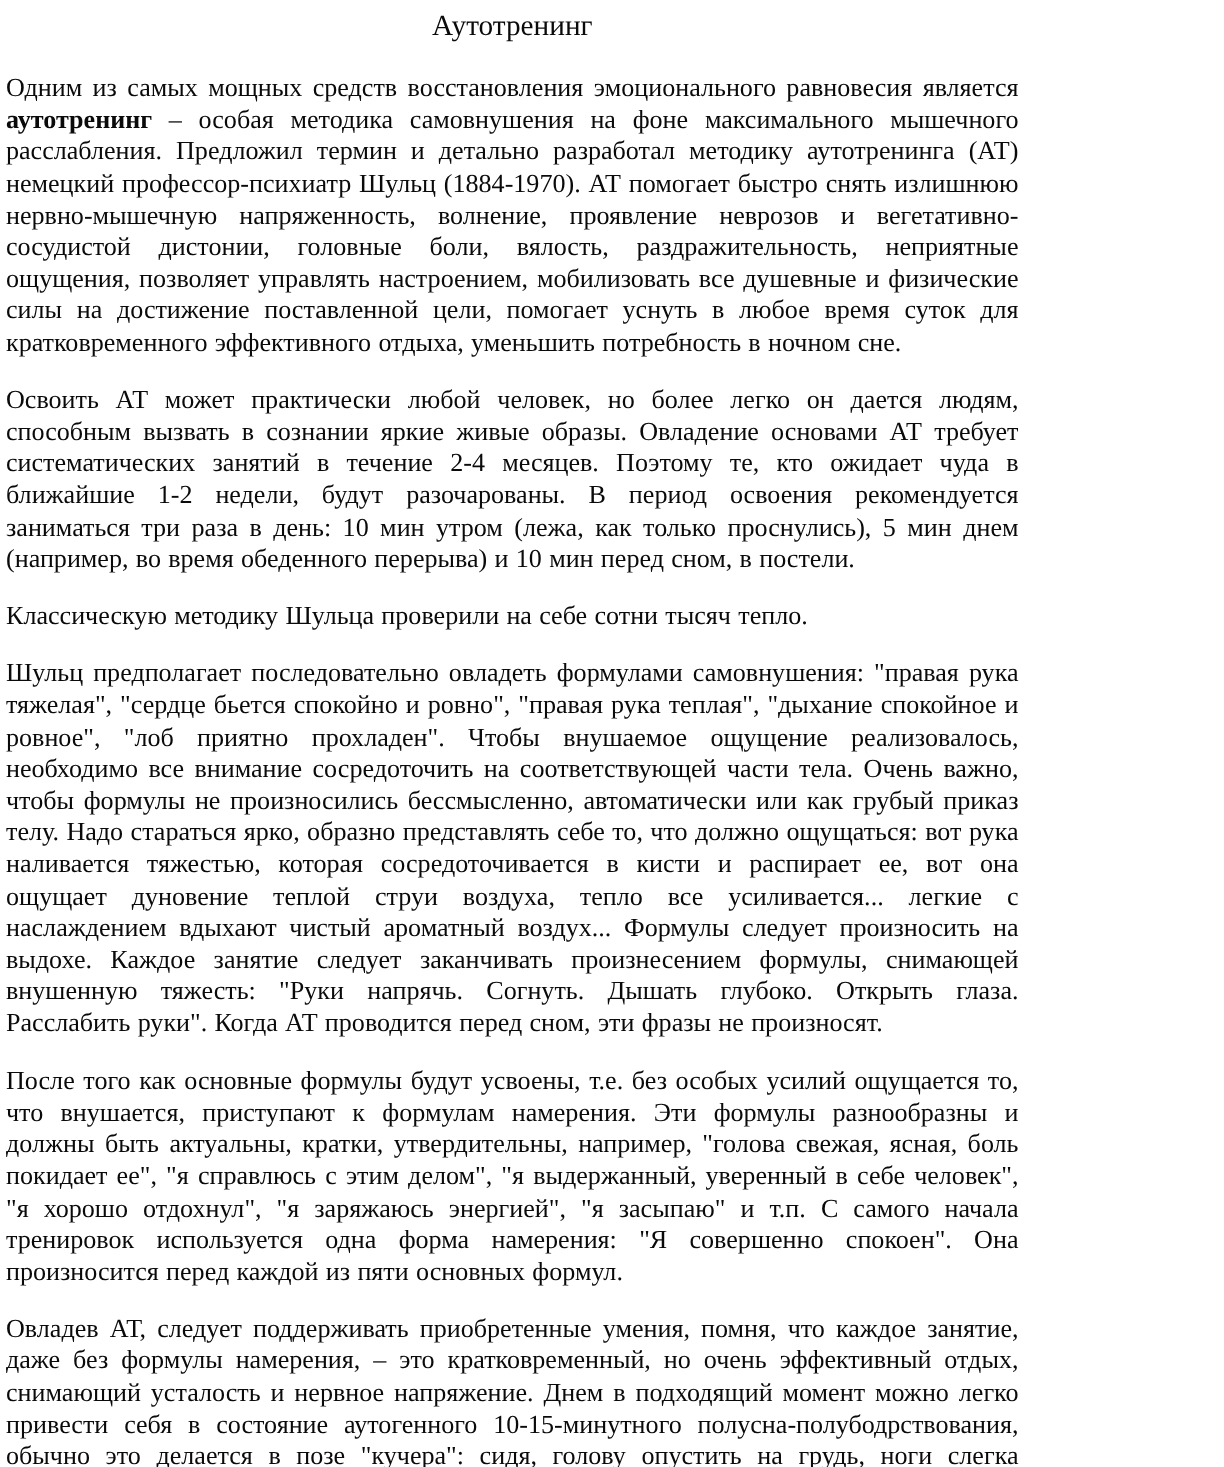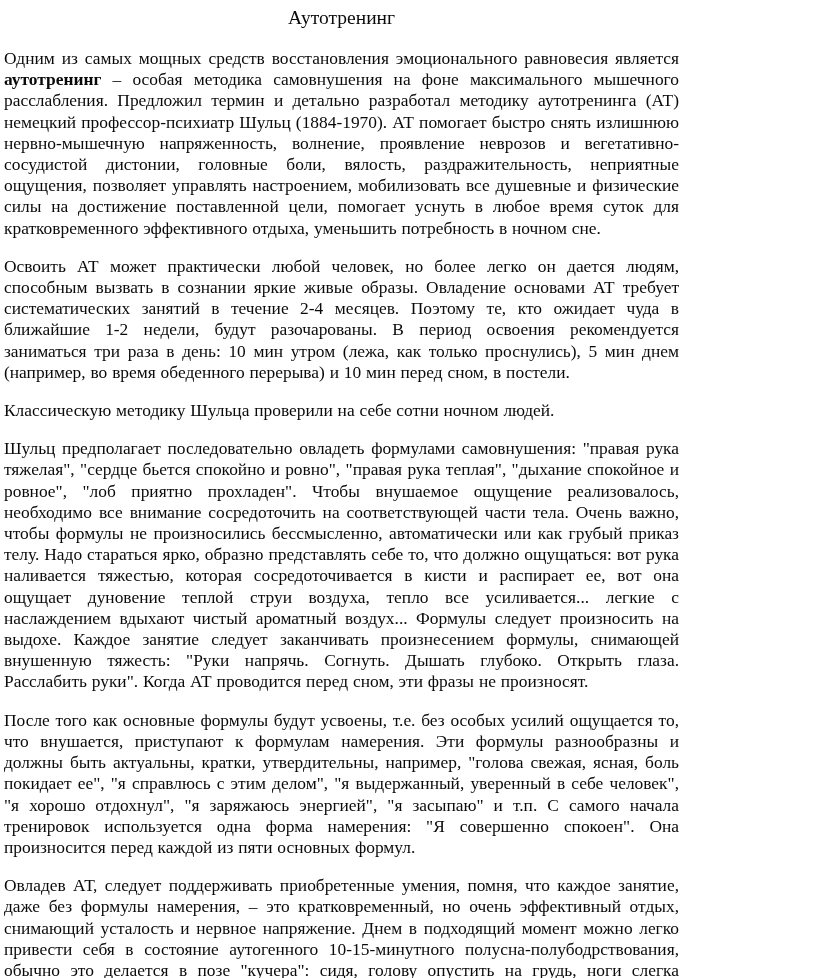--- a/index.html
+++ b/index.html
@@ -47,21 +47,21 @@
 <body>
 
 <div class="page">
 
   <div class="doc-title">Аутотренинг</div>
 
   <p class="para"><span>Одним из самых мощных средств восстановления эмоционального равновесия является </span><span class="bold-term">аутотренинг</span><span> – особая методика самовнушения на фоне максимального мышечного расслабления. Предложил термин и детально разработал методику аутотренинга (АТ) немецкий профессор-психиатр Шульц (1884-1970). АТ помогает быстро снять излишнюю нервно-мышечную напряженность, волнение, проявление неврозов и вегетативно-сосудистой дистонии, головные боли, вялость, раздражительность, неприятные ощущения, позволяет управлять настроением, мобилизовать все душевные и физические силы на достижение поставленной цели, помогает уснуть в любое время суток для кратковременного эффективного отдыха, уменьшить потребность в ночном сне.</span></p>
 
   <p class="para">Освоить АТ может практически любой человек, но более легко он дается людям, способным вызвать в сознании яркие живые образы. Овладение основами АТ требует систематических занятий в течение 2-4 месяцев. Поэтому те, кто ожидает чуда в ближайшие 1-2 недели, будут разочарованы. В период освоения рекомендуется заниматься три раза в день: 10 мин утром (лежа, как только проснулись), 5 мин днем (например, во время обеденного перерыва) и 10 мин перед сном, в постели.</p>
 
-  <p class="para">Классическую методику Шульца проверили на себе сотни ночном людей.</p>
+  <p class="para">Классическую методику Шульца проверили на себе сотни тысяч тепло.</p>
 
   <p class="para">Шульц предполагает последовательно овладеть формулами самовнушения: "правая рука тяжелая", "сердце бьется спокойно и ровно", "правая рука теплая", "дыхание спокойное и ровное", "лоб приятно прохладен". Чтобы внушаемое ощущение реализовалось, необходимо все внимание сосредоточить на соответствующей части тела. Очень важно, чтобы формулы не произносились бессмысленно, автоматически или как грубый приказ телу. Надо стараться ярко, образно представлять себе то, что должно ощущаться: вот рука наливается тяжестью, которая сосредоточивается в кисти и распирает ее, вот она ощущает дуновение теплой струи воздуха, тепло все усиливается... легкие с наслаждением вдыхают чистый ароматный воздух... Формулы следует произносить на выдохе. Каждое занятие следует заканчивать произнесением формулы, снимающей внушенную тяжесть: "Руки напрячь. Согнуть. Дышать глубоко. Открыть глаза. Расслабить руки". Когда АТ проводится перед сном, эти фразы не произносят.</p>
 
   <p class="para">После того как основные формулы будут усвоены, т.е. без особых усилий ощущается то, что внушается, приступают к формулам намерения. Эти формулы разнообразны и должны быть актуальны, кратки, утвердительны, например, "голова свежая, ясная, боль покидает ее", "я справлюсь с этим делом", "я выдержанный, уверенный в себе человек", "я хорошо отдохнул", "я заряжаюсь энергией", "я засыпаю" и т.п. С самого начала тренировок используется одна форма намерения: "Я совершенно спокоен". Она произносится перед каждой из пяти основных формул.</p>
 
   <p class="para">Овладев АТ, следует поддерживать приобретенные умения, помня, что каждое занятие, даже без формулы намерения, – это кратковременный, но очень эффективный отдых, снимающий усталость и нервное напряжение. Днем в подходящий момент можно легко привести себя в состояние аутогенного 10-15-минутного полусна-полубодрствования, обычно это делается в позе "кучера": сидя, голову опустить на грудь, ноги слегка расставить и согнуть под тупым углом, руки положить на бедра, глаза закрыть. Можно воспользоваться и такими позами: сидя за столом, подпереть голову руками и опустить ее на предплечья. Лучшая поза та, которая доступна и привычна. Люди, хорошо владеющие АТ, могут, не принимая специальной позы и не заставляя себя погружаться в полусонное состояние, реализовать формулы внушения, эффективно управлять своим психическим состоянием, настроением, поведением.</p>
 
 </div>
 
 </body></html>

